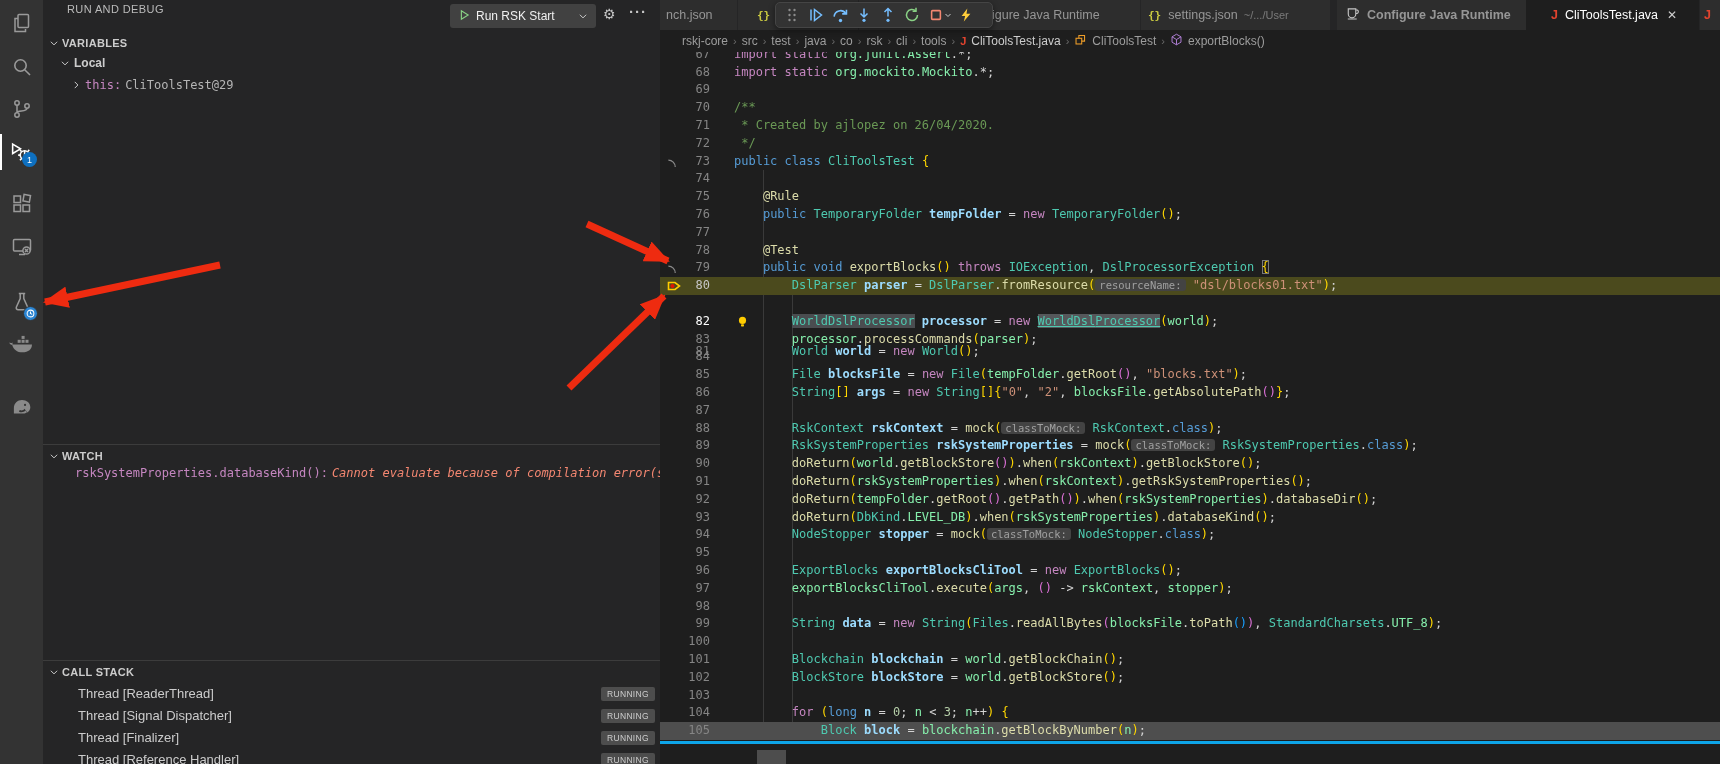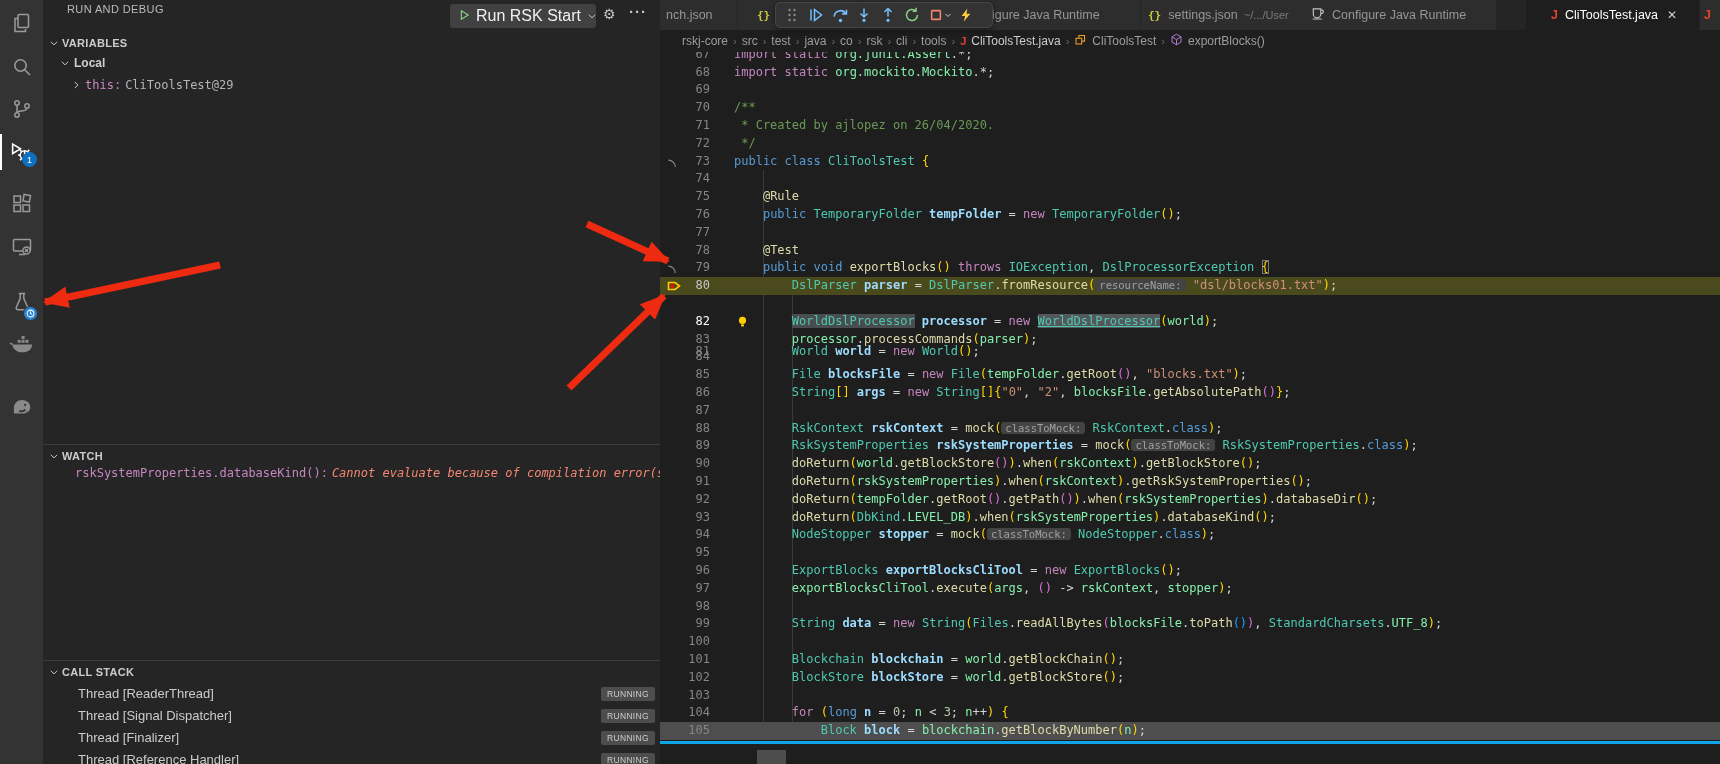--- a/index.html
+++ b/index.html
@@ -13,21 +13,21 @@
   .act-item svg{display:block;}
   .act-active-bar{position:absolute;left:0;width:2px;background:#ffffff;}
   .act-badge{position:absolute;border-radius:50%;color:#fff;display:flex;align-items:center;justify-content:center;}
 
   
   #sidebar{position:absolute;left:43px;top:0;width:617px;height:764px;background:#252526;}
   #sb-header{position:absolute;left:0;top:0;width:100%;height:32px;}
   #sb-title{position:absolute;left:24px;top:3px;font-size:11px;color:#bbbbbb;letter-spacing:.4px;}
   #run-btn{position:absolute;left:407px;top:4px;width:146px;height:24px;background:#414141;border-radius:3px;
     display:flex;align-items:center;gap:6px;padding:0 8px;box-sizing:border-box;cursor:pointer;}
-  #run-btn .lbl{color:#f0f0f0;font-size:16px;white-space:nowrap;}
+  #run-btn .lbl{color:#f0f0f0;font-size:12px;white-space:nowrap;}
   #sb-gear{position:absolute;left:560px;top:6px;color:#c5c5c5;font-size:14px;font-family:"DejaVu Sans",sans-serif;cursor:pointer;}
   #sb-dots{position:absolute;left:586px;top:3px;color:#c5c5c5;font-size:15px;font-weight:bold;cursor:pointer;letter-spacing:1px;}
   .sect-head{position:absolute;left:0;width:100%;height:18px;display:flex;align-items:center;gap:3px;}
   .sect-head .cap{font-size:11px;font-weight:bold;color:#cccccc;letter-spacing:.3px;}
   .divline{position:absolute;left:0;width:100%;height:1px;background:#3c3c3c;}
   .tree-row{position:absolute;display:flex;align-items:center;gap:4px;white-space:nowrap;}
   .kw-purple{color:#c586c0;}
   .val-gray{color:#b5b5b5;}
   #watch-row{font-size:12px;overflow:hidden;width:590px;}
   #watch-err{color:#f48771;font-style:italic;}
@@ -320,21 +320,21 @@
           <span class="json-ic">{}</span>
         </div>
         <div class="tab" style="left: 199px; width: 281px; padding-left: 133px;">
           <span class="tlabel" style="margin-left:0px">igure Java Runtime</span>
         </div>
         <div class="tab" style="left: 481px; width: 189px; padding-left: 7px;">
           <span class="json-ic">{}</span>
           <span class="tlabel" style="margin-left:7px">settings.json</span>
           <span class="tdetail">~/.../User</span>
         </div>
-        <div class="tab" style="left: 642px; width: 194px; padding-left: 8px;">
+        <div class="tab" style="left: 677px; width: 194px; padding-left: 8px; font-weight: bold;">
           <span><svg width="15" height="15" viewBox="0 0 16 16" fill="none" stroke="#c5c5c5" stroke-width="1.2">
               <path d="M3.5 3 h8 v5.5 a4 4 0 0 1 -8 0 Z M11.5 4.2 h1.6 a1.9 1.9 0 0 1 -1.8 3.6 M3 13.8 h9.5"></path>
             </svg></span>
           <span class="tlabel" style="margin-left:7px">Configure Java Runtime</span>
         </div>
         <div class="tab active" style="left: 866px; width: 173px; padding-left: 25px;">
           <span class="j-ic">J</span>
           <span class="tlabel" style="margin-left:7px">CliToolsTest.java</span>
           <span class="tab-close">✕</span>
         </div>

